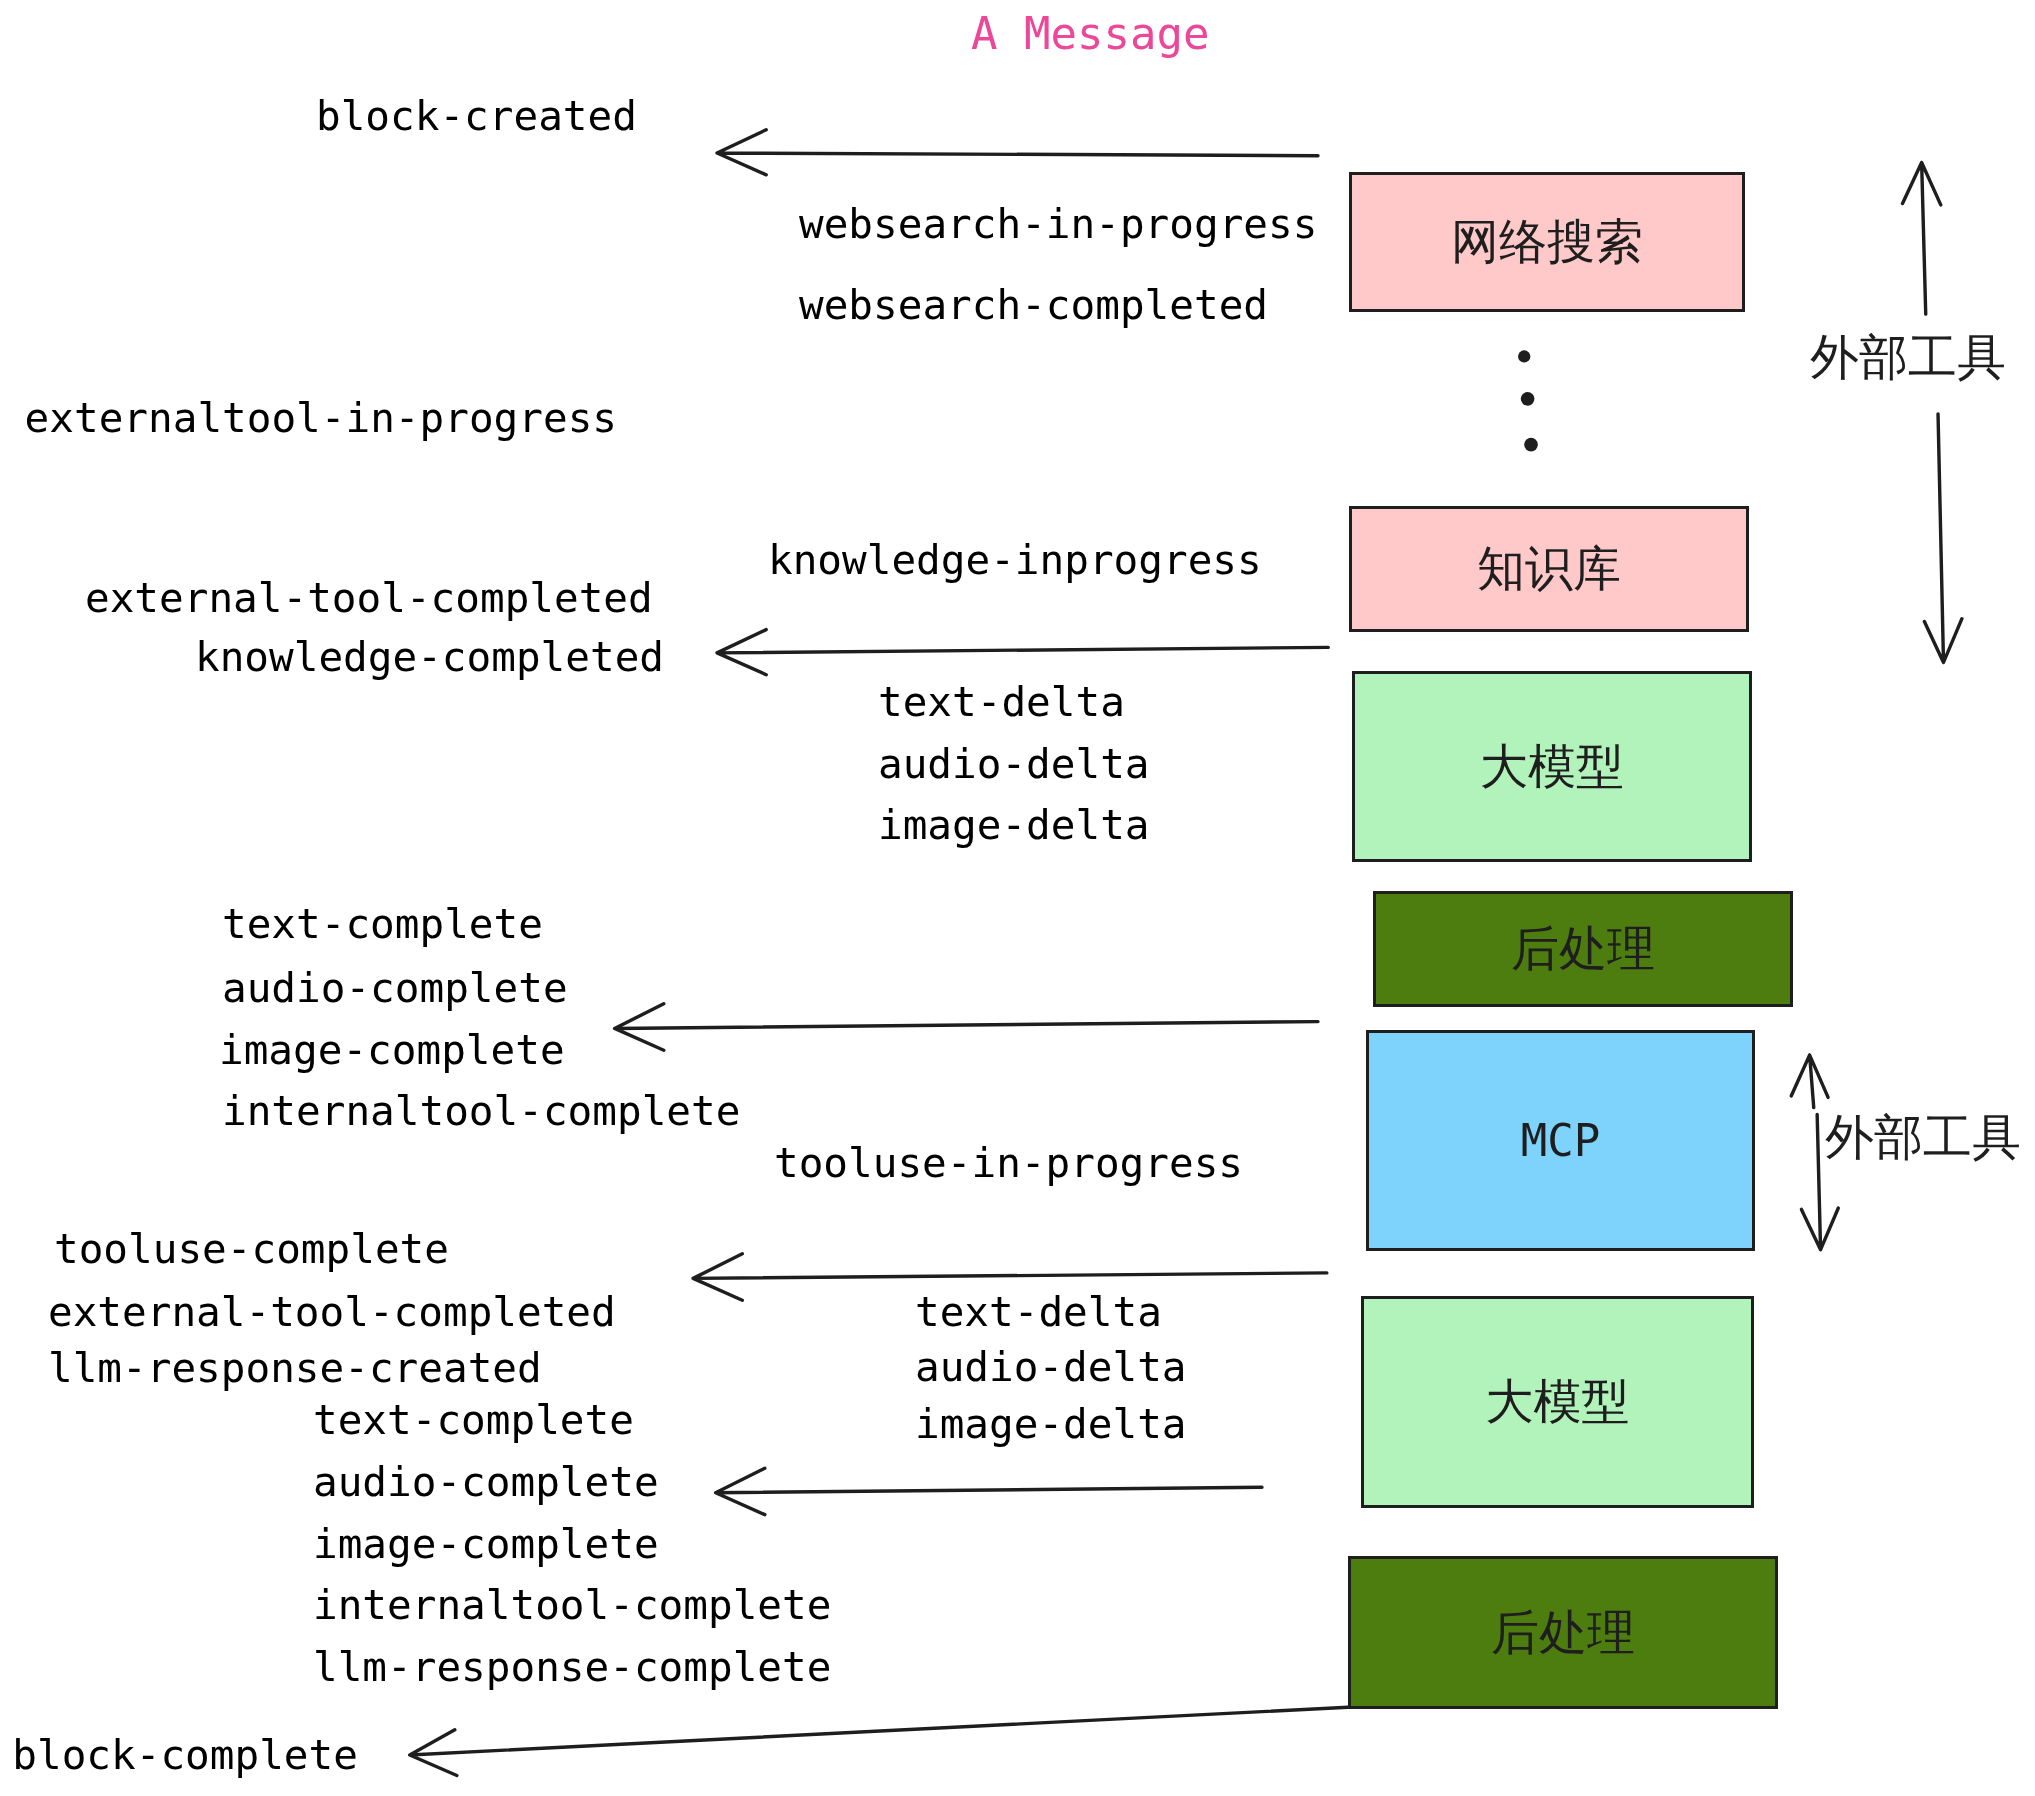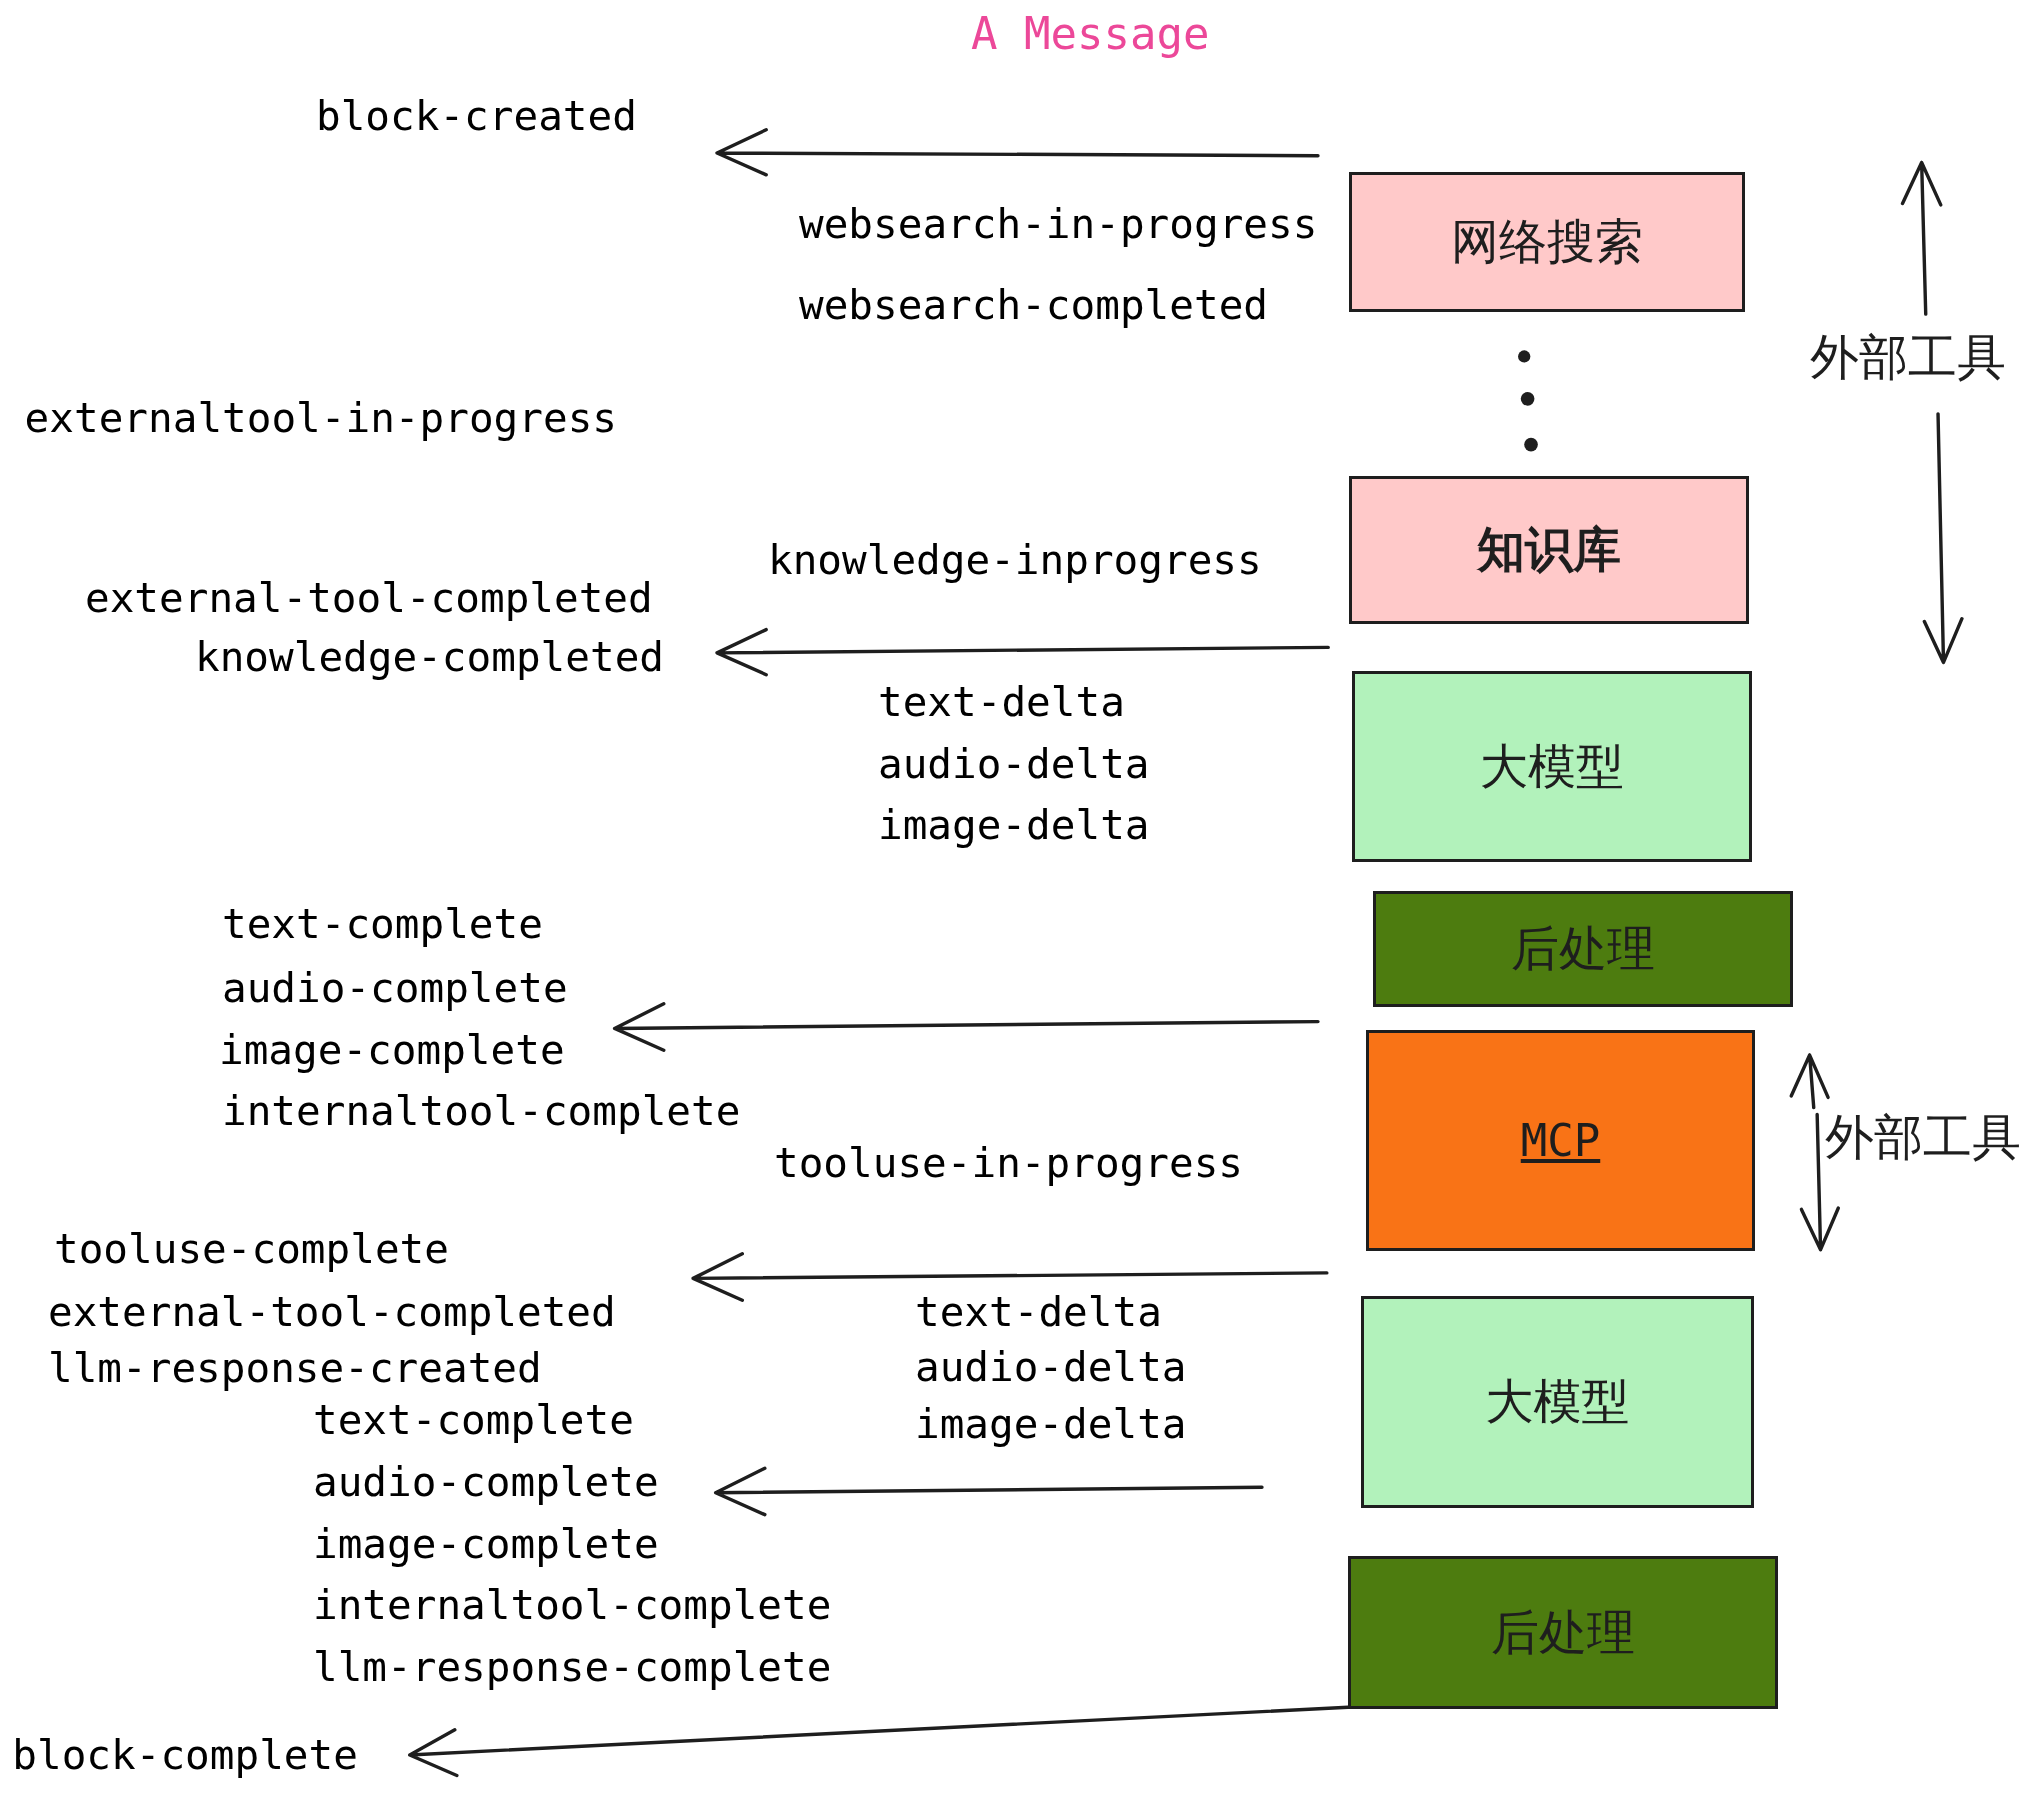--- a/index.html
+++ b/index.html
@@ -6,21 +6,21 @@
   #canvas{position:relative;width:2035px;height:1796px;background:#ffffff;overflow:hidden;
           font-family:"DejaVu Sans Mono", monospace;color:#1e1e1e;}
   .evt{position:absolute;font-size:41px;line-height:1;white-space:nowrap;color:#000000;}
   .title{position:absolute;font-size:44px;line-height:1;white-space:nowrap;color:#ec4899;}
   .box{position:absolute;border:3.4px solid #1e1e1e;display:flex;align-items:center;justify-content:center;
        box-sizing:border-box;}
   .box .lbl{font-family:"Liberation Sans", sans-serif;font-size:48px;color:#1e1e1e;white-space:nowrap;}
   .box .lbl-mono{font-family:"DejaVu Sans Mono", monospace;font-size:44px;color:#1e1e1e;white-space:nowrap;}
   .pink{background:#ffc9c9;}
   .green{background:#b2f2bb;}
-  .yellow{background:#f97316;text-decoration:underline;}
+  .yellow{background:#7dd3fc;}
   .white{background:#4d7c0f;}
   .side{position:absolute;font-family:"Liberation Sans", sans-serif;font-size:49px;line-height:1;
         white-space:nowrap;color:#1e1e1e;}
   svg.overlay{position:absolute;left:0;top:0;width:2035px;height:1796px;}
   svg.overlay path{stroke:#1e1e1e;stroke-width:5;fill:none;stroke-linecap:round;stroke-linejoin:round;}
   svg.overlay circle{fill:#1e1e1e;stroke:none;}
 </style>
 </head>
 <body>
 
@@ -42,21 +42,21 @@
       <circle cx="2237" cy="584" r="10"></circle>
       <circle cx="2242" cy="651" r="10"></circle>
     </g>
   </svg>
 
   <div class="title" style="left:971px;top:12.3px;">A Message</div>
 
   <div class="box pink" style="left:1349px;top:172px;width:396px;height:140px;justify-content:center;">
     <span class="lbl">网络搜索</span>
   </div>
-  <div class="box pink" style="left:1349px;top:476px;width:400px;height:148px;font-weight:bold;">
+  <div class="box pink" style="left:1349px;top:506px;width:400px;height:126px;">
     <span class="lbl">知识库</span>
   </div>
   <div class="box green" style="left:1352px;top:671px;width:400px;height:191px;">
     <span class="lbl">大模型</span>
   </div>
   <div class="box white" style="left:1373px;top:891px;width:420px;height:116px;">
     <span class="lbl">后处理</span>
   </div>
   <div class="box yellow" style="left:1366px;top:1030px;width:389px;height:221px;">
     <span class="lbl-mono">MCP</span>

